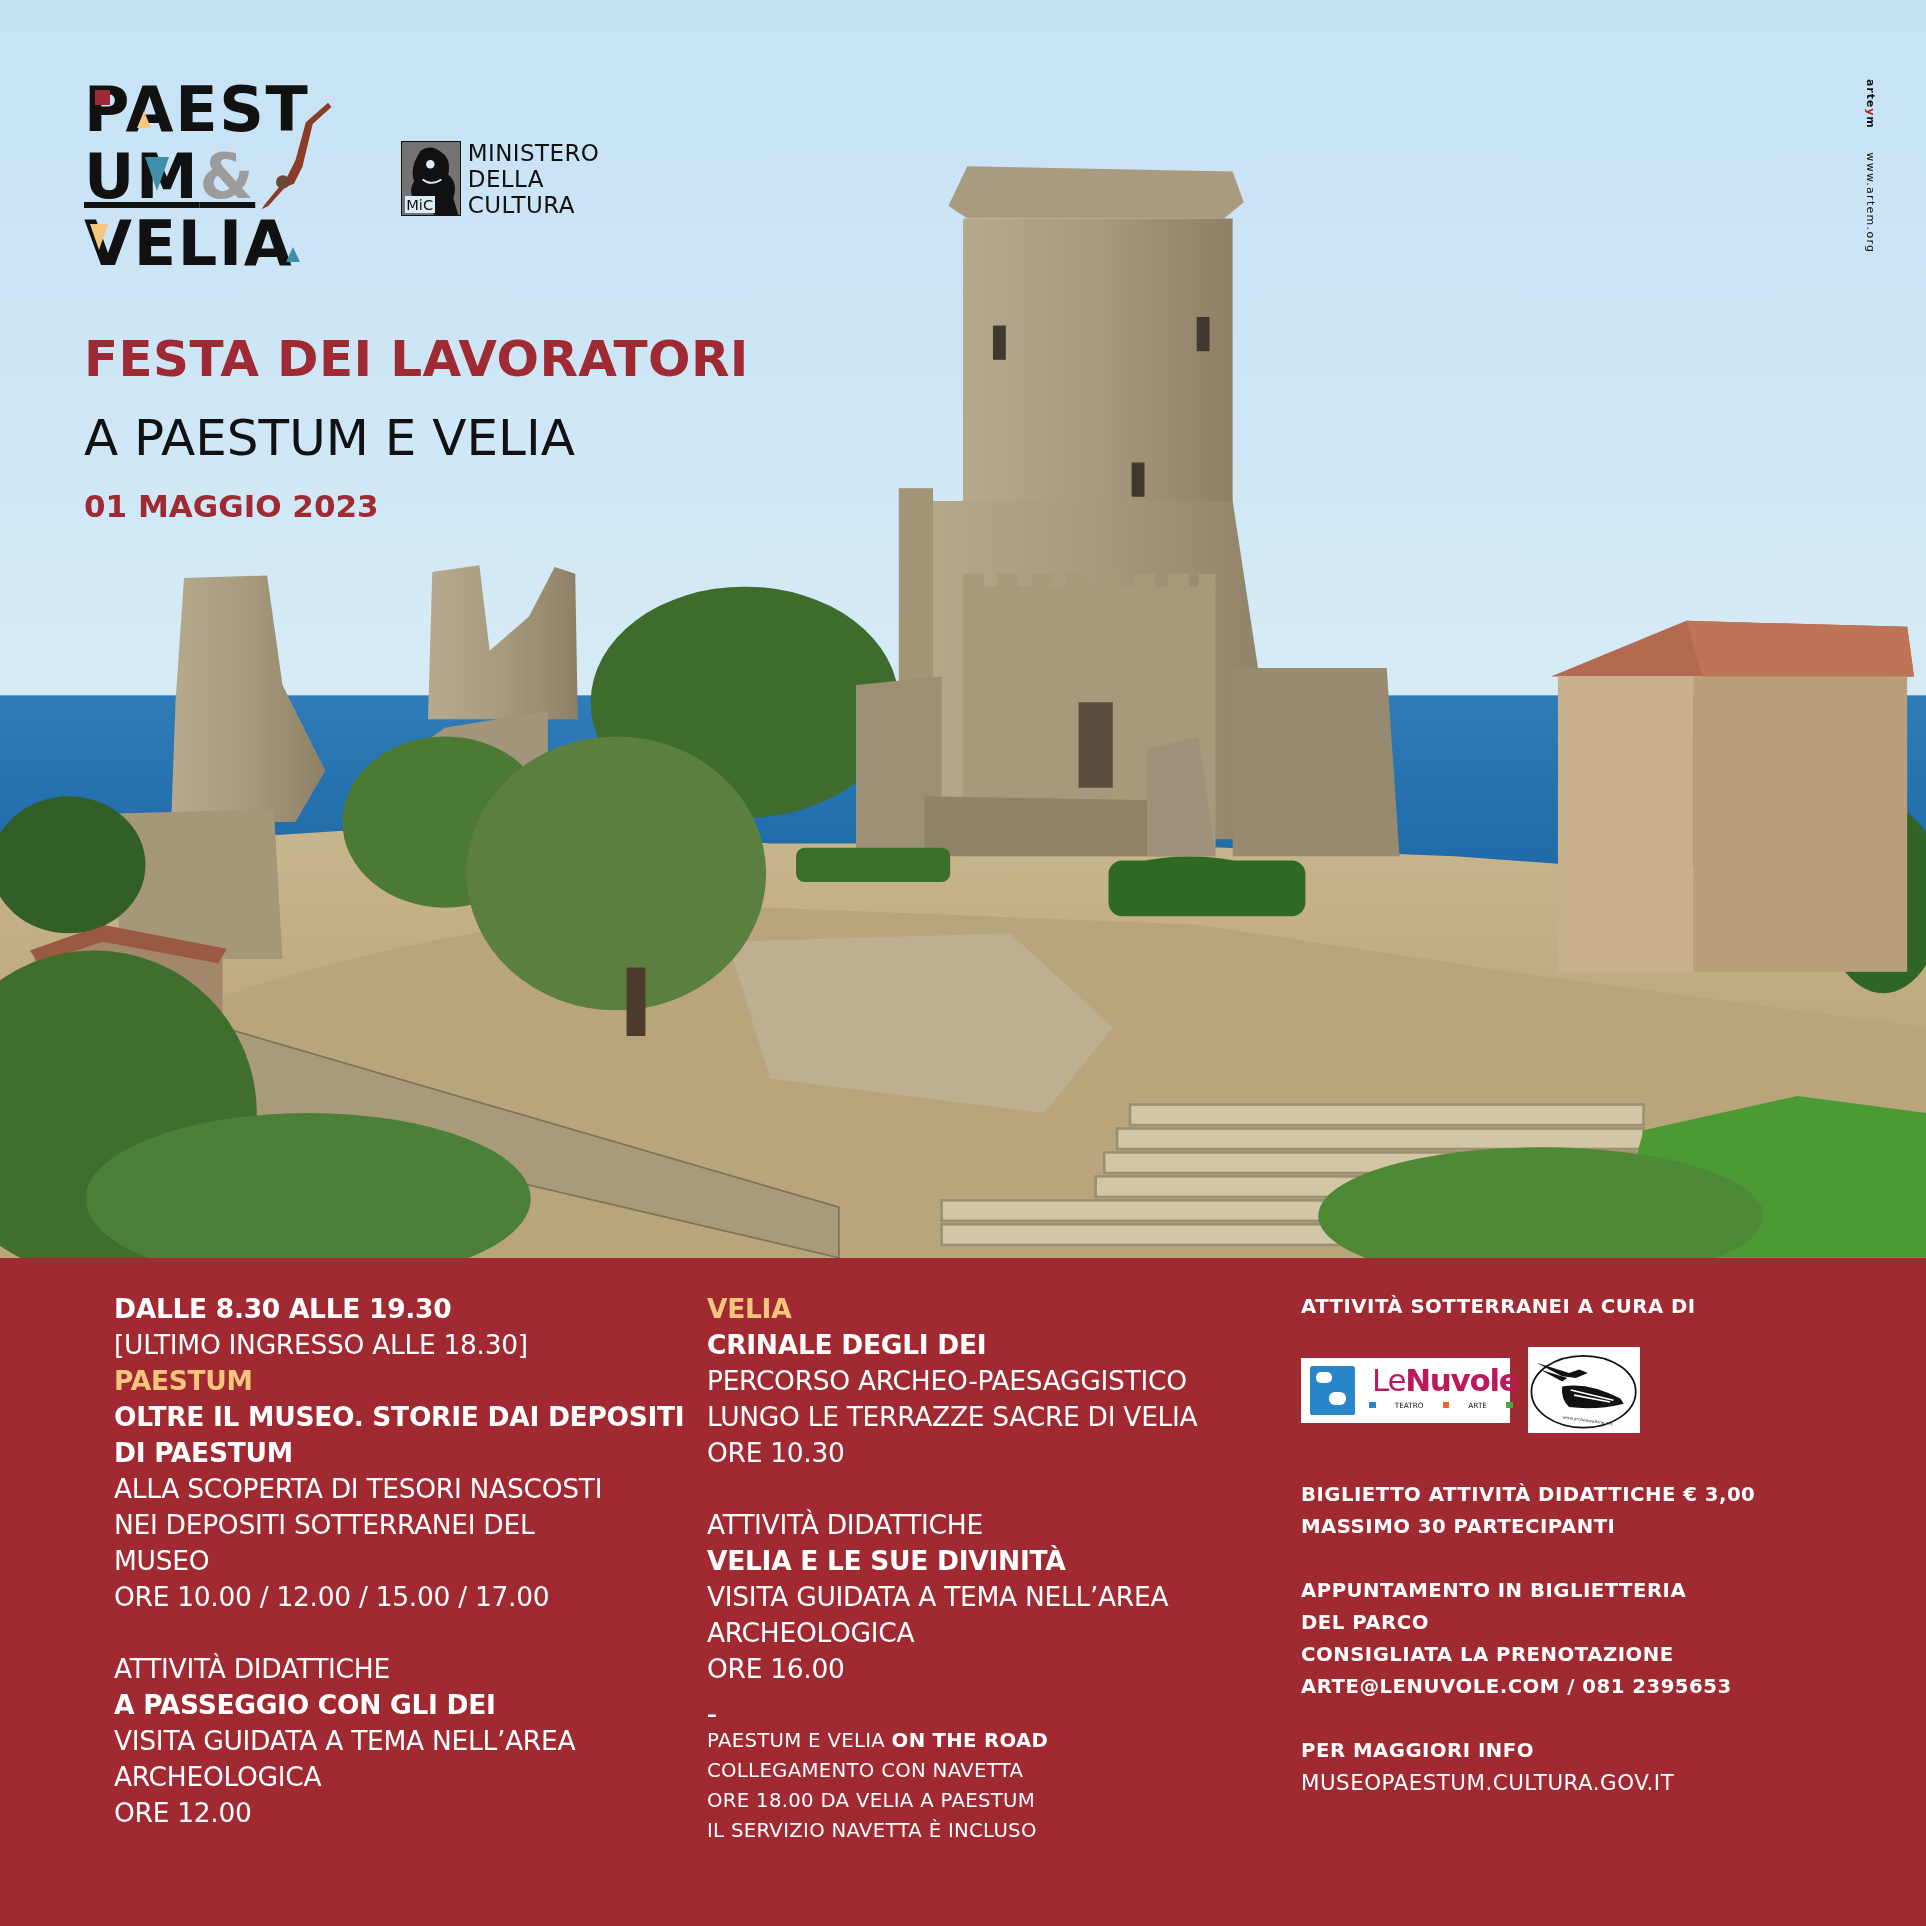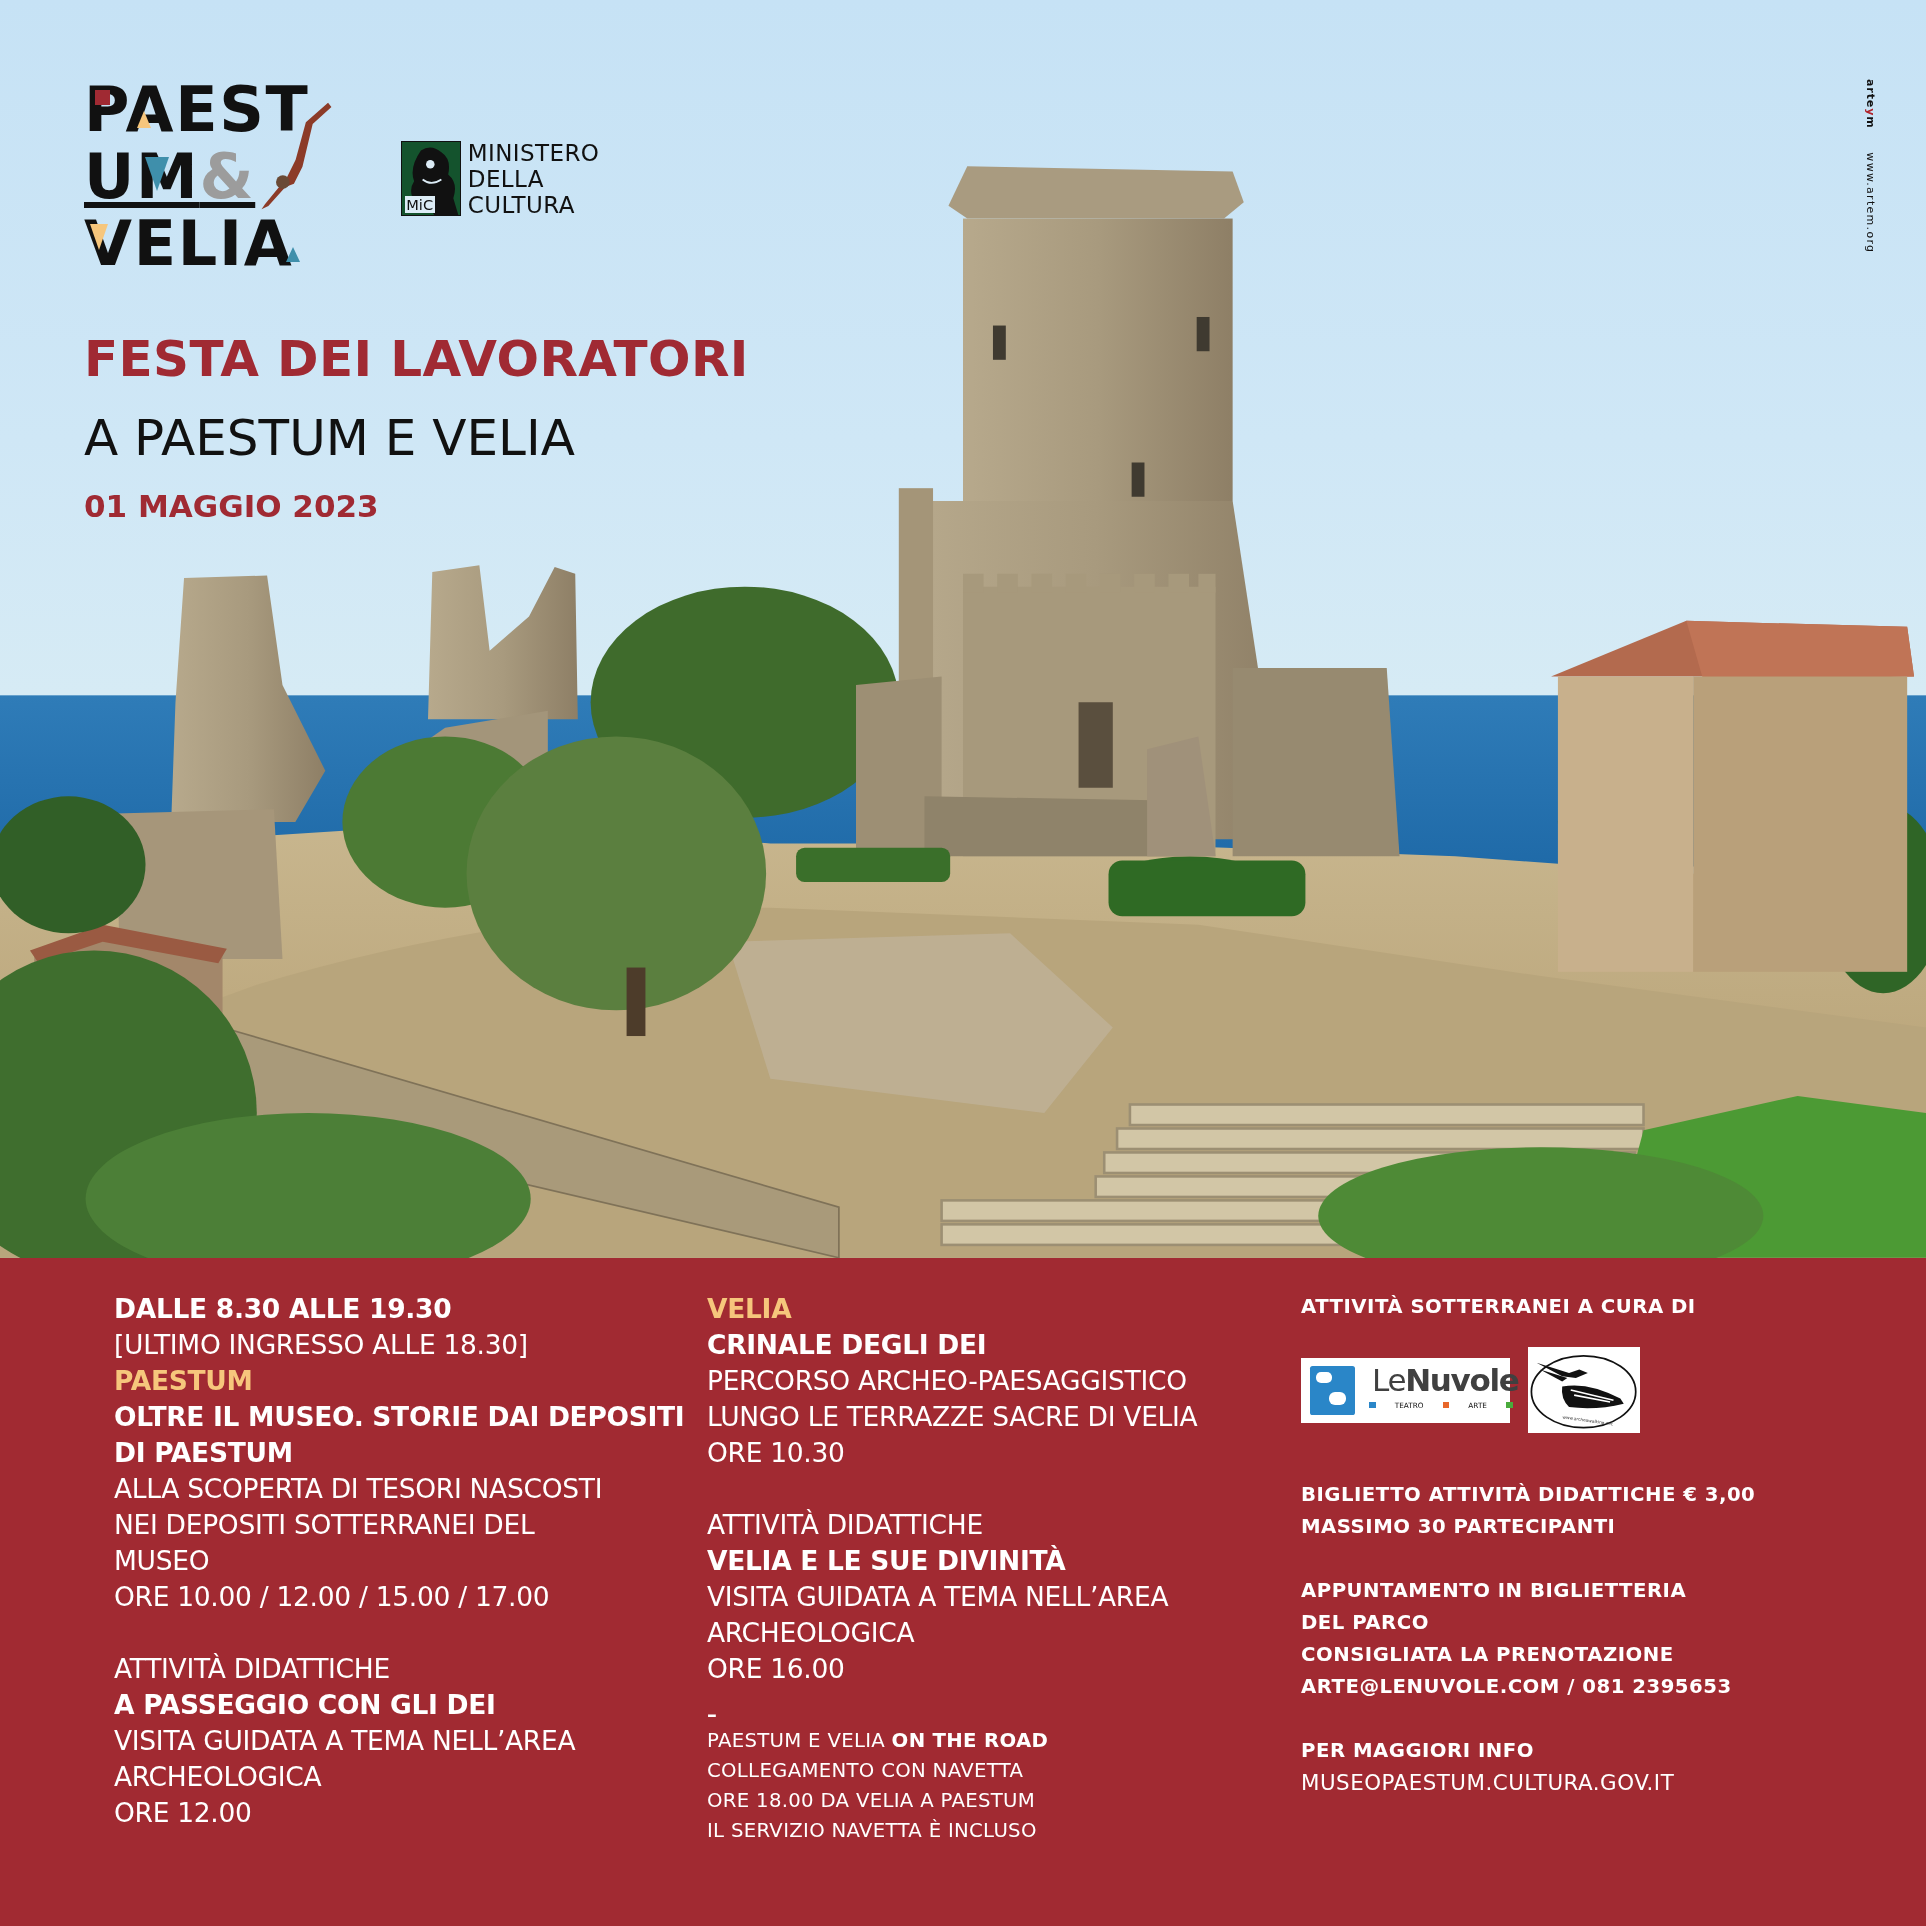--- a/index.html
+++ b/index.html
@@ -24,21 +24,21 @@
       font-size: 62px; letter-spacing: 1.7px; color: #111; line-height: 1;
     }
     .logo-pv .r1 { top: 0; }
     .logo-pv .r2 { top: 67px; text-decoration: underline; }
     .logo-pv .r3 { top: 134px; }
     .logo-pv .amp { color: #9c9c9c; }
     .diver { position: absolute; left: 253px; top: 98px; width: 81px; height: 116px; }
 
     .logo-mic { position: absolute; left: 401px; top: 139px; height: 79px; display: flex; align-items: center; }
     .mic-box {
-      width: 60px; height: 75px; border: 1.7px solid #111; position: relative; background: #14532d;
+      width: 60px; height: 75px; border: 1.7px solid #111; position: relative; background: #737373;
       box-sizing: border-box; overflow: hidden;
     }
     .mic-box .mic-label {
       position: absolute; left: 2.6px; bottom: 1.7px; font-family: "DejaVu Sans", sans-serif;
       font-size: 14.6px; color: #111; font-weight: normal;
     }
     .mic-box svg { position: absolute; left: 0; top: 0; }
     .mic-text {
       margin-left: 6.8px; font-family: "DejaVu Sans", sans-serif; font-size: 23px; line-height: 26px;
       color: #111; letter-spacing: 0.4px;
@@ -91,21 +91,21 @@
 
     .partners { display: flex; align-items: center; margin-top: 24px; margin-bottom: 46px; height: 86px; }
     .lenuvole {
       width: 209px; height: 65px; background: #fff; display: flex; align-items: center; position: relative;
     }
     .lenuvole .ln-icon {
       width: 45px; height: 49px; background: #2a86c8; margin-left: 9.4px; border-radius: 2.6px; position: relative;
     }
     .lenuvole .ln-name {
       position: absolute; left: 71px; top: 5.1px; font-family: "DejaVu Sans", sans-serif; font-size: 31px;
-      color: #404040; letter-spacing: -1.3px; line-height: 34px;
+      color: #be185d; letter-spacing: -1.3px; line-height: 34px;
     }
     .lenuvole .ln-name .bold { font-weight: bold; }
     .lenuvole .ln-tag {
       position: absolute; left: 68px; top: 43px; font-size: 7.3px; color: #111; white-space: nowrap;
       display: flex; align-items: center; gap: 19px; letter-spacing: 0;
     }
     .sq { display: inline-block; width: 6.8px; height: 6.8px; }
     .archeo {
       width: 112px; height: 86px; background: #fff; margin-left: 18px; position: relative;
     }

